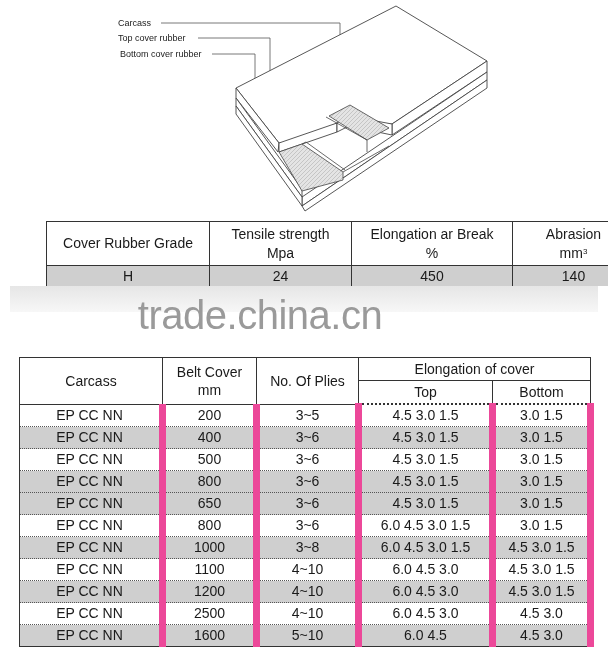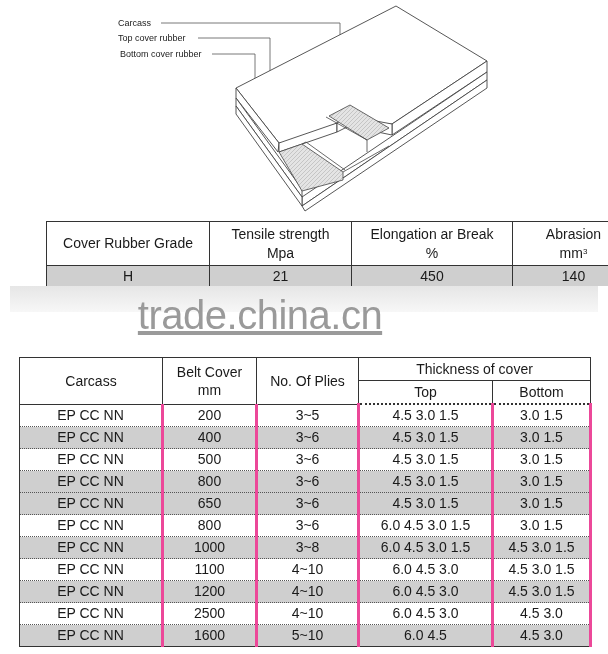--- a/index.html
+++ b/index.html
@@ -13,27 +13,27 @@
 
   
   #t1 { left:10px; top:221px; width:588px;margin-left:36px; }
   #t1 th { font-size:14px; line-height:19px; height:43px; border:1px solid #333; }
   #t1 td { font-size:14px; height:20px; line-height:20px; background:#cfcfcf; border-left:1px solid #333; border-right:1px solid #333; border-top:1.5px solid #222; }
   .sup { font-size:8px; vertical-align:top; position:relative; top:-2px; }
   .fade { position:absolute; left:10px; top:286px; width:588px; height:26px;
           background:linear-gradient(#e6e6e6,#f7f7f7); }
 
   .watermark { position:absolute; left:0; width:520px; top:293px; text-align:center;
-               font-size:40px; color:#9a9a9a; letter-spacing:-0.5px;text-decoration:underline; }
+               font-size:40px; color:#9a9a9a; letter-spacing:-0.5px; }
 
   
   #t2 { left:19px; top:357px; width:571px; }
   #t2 th { font-size:14px; border:1px solid #333; height:22px; line-height:20px; }
   #t2 th.tall { height:45px; line-height:18px; }
-  #t2 td { font-size:14px; height:21px; line-height:21px; border-left:1px solid #333; border-right:3px solid #ec4899;
+  #t2 td { font-size:14px; height:21px; line-height:21px; border-left:1px solid #333; border-right:7px solid #ec4899;
            border-top:1px dotted #555; }
   #t2 tr.hdr-last th { border-bottom:2px dotted #333; }
   #t2 tr.shade td { background:#cfcfcf; }
   #t2 tr.last td { border-bottom:1.5px solid #333; }
 </style>
 </head>
 <body>
 
 <svg class="diagram" viewBox="0 0 608 212">
   <defs>
@@ -92,21 +92,21 @@
     <tr>
       <th><span>Cover Rubber Grade</span></th>
       <th><span>Tensile strength</span><br><span>Mpa</span></th>
       <th><span>Elongation ar Break</span><br><span>%</span></th>
       <th><span>Abrasion</span><br><span>mm</span><span class="sup">3</span></th>
     </tr>
   </thead>
   <tbody>
     <tr>
       <td>H</td>
-      <td>21</td>
+      <td>24</td>
       <td>450</td>
       <td>140</td>
     </tr>
   </tbody>
 </table>
 <div class="fade"></div>
 
 <div class="watermark">trade.china.cn</div>
 
 <table id="t2">
@@ -115,21 +115,21 @@
       <col style="width:94px">
       <col style="width:102px">
       <col style="width:134px">
       <col style="width:98px">
     </colgroup>
   <thead>
     <tr>
       <th rowspan="2" class="tall">Carcass</th>
       <th rowspan="2" class="tall"><span>Belt Cover</span><br><span>mm</span></th>
       <th rowspan="2" class="tall">No. Of Plies</th>
-      <th colspan="2">Thickness of cover</th>
+      <th colspan="2">Elongation of cover</th>
     </tr>
     <tr class="hdr-last">
       <th>Top</th>
       <th>Bottom</th>
     </tr>
   </thead>
   <tbody id="t2-body">
       <tr class="">
         <td>EP CC NN</td>
         <td>200</td>

